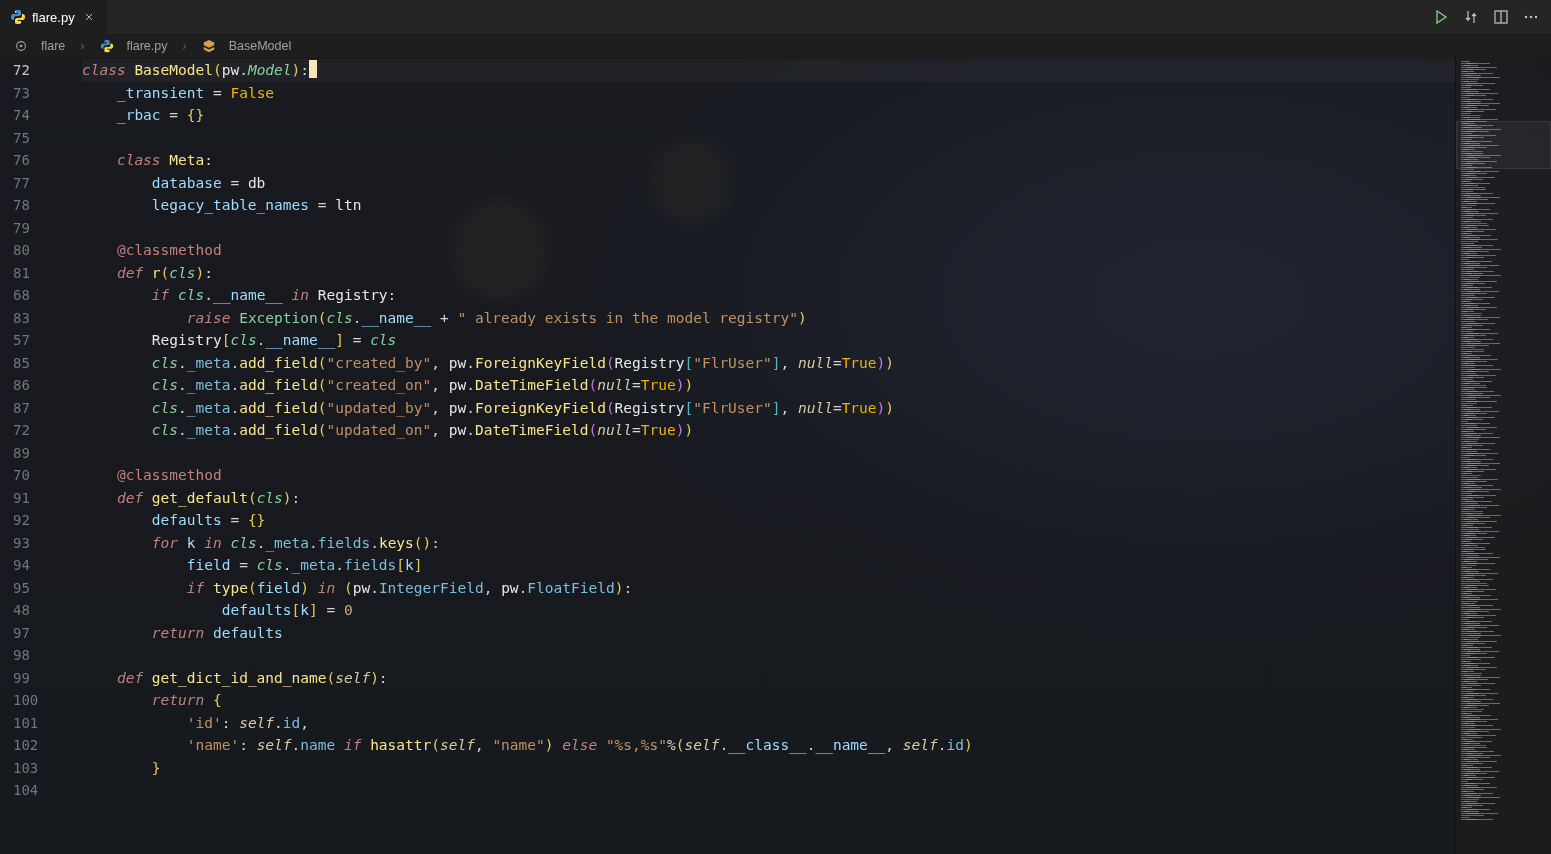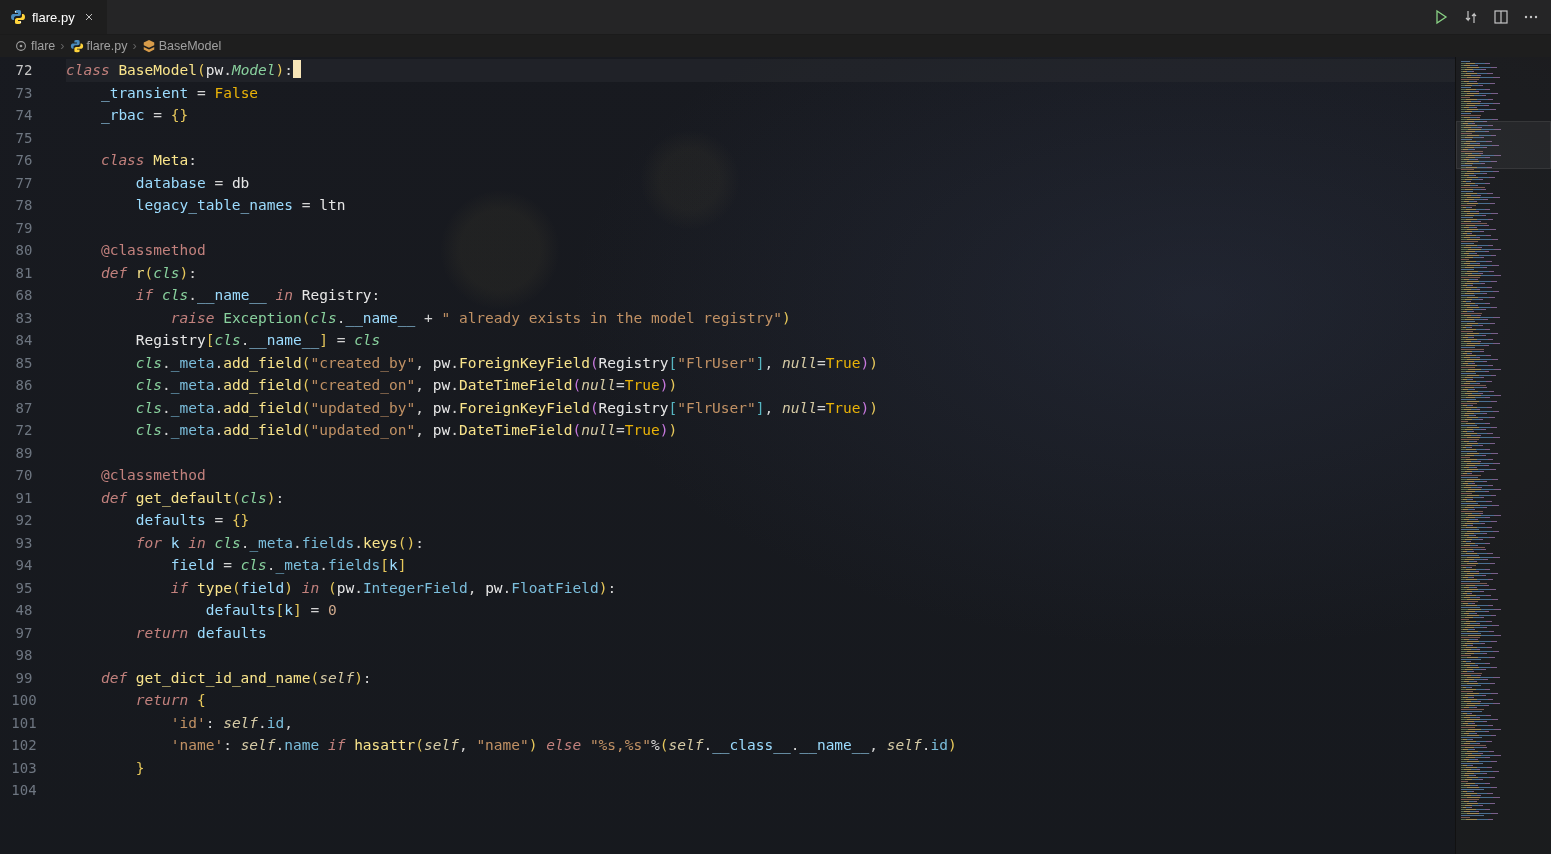--- a/index.html
+++ b/index.html
@@ -63,58 +63,60 @@
   width: 16px; height: 16px;
   color: #c5c5c5;
   display: flex; align-items: center; justify-content: center;
   cursor: pointer;
 }
 .ticon.run { color: #89d185; }
 .breadcrumb {
   height: 22px;
   display: flex;
   align-items: center;
-  gap: 3px;
+  gap: 13px;
   padding: 0 14px;
   font-size: 12.5px;
   color: #a0a0a0;
   font-family: "Segoe UI", sans-serif;
   background: #1e1e1e;
   position: relative;
   z-index: 2;
 }
 .breadcrumb .sep { color: #666; margin: 0 2px; }
 .bc-icon { width: 14px; height: 14px; display: inline-flex; }
 .editor-wrap {
   flex: 1;
   display: flex;
   position: relative;
   z-index: 1;
 }
 .gutter {
   width: 66px;
   padding-top: 2px;
-  text-align: center;
+  text-align: left;
   color: #6e7681;
   font-size: 14px;
   line-height: 22.5px;
   padding-right: 18px;
   user-select: none;
   font-family: Consolas, monospace;
+  padding-left: 13px;
 }
 .gutter .ln { height: 22.5px; }
 .gutter .ln.cur { color: #c6c6c6; }
 .code {
   flex: 1;
   padding-top: 2px;
   font-size: 14.5px;
   line-height: 22.5px;
   white-space: pre;
   font-family: Consolas, monospace;
   position: relative;
+  margin-left: 16px;
 }
 .codeline { height: 22.5px; position: relative; }
 .codeline.hl { background: rgba(40,42,48,0.55); }
 .cursorbox {
   display: inline-block;
   width: 8px; height: 18px;
   background: #f8e6b8;
   vertical-align: -3px;
 }
 
@@ -238,21 +240,21 @@
       <div class="ln">74</div>
       <div class="ln">75</div>
       <div class="ln">76</div>
       <div class="ln">77</div>
       <div class="ln">78</div>
       <div class="ln">79</div>
       <div class="ln">80</div>
       <div class="ln">81</div>
       <div class="ln">68</div>
       <div class="ln">83</div>
-      <div class="ln">84</div>
+      <div class="ln">57</div>
       <div class="ln">85</div>
       <div class="ln">86</div>
       <div class="ln">87</div>
       <div class="ln">72</div>
       <div class="ln">89</div>
       <div class="ln">70</div>
       <div class="ln">91</div>
       <div class="ln">92</div>
       <div class="ln">93</div>
       <div class="ln">94</div>

